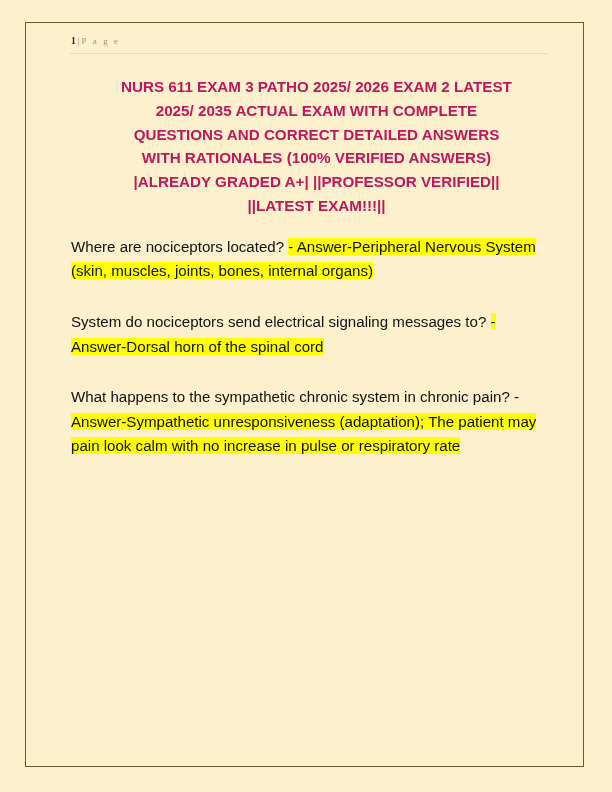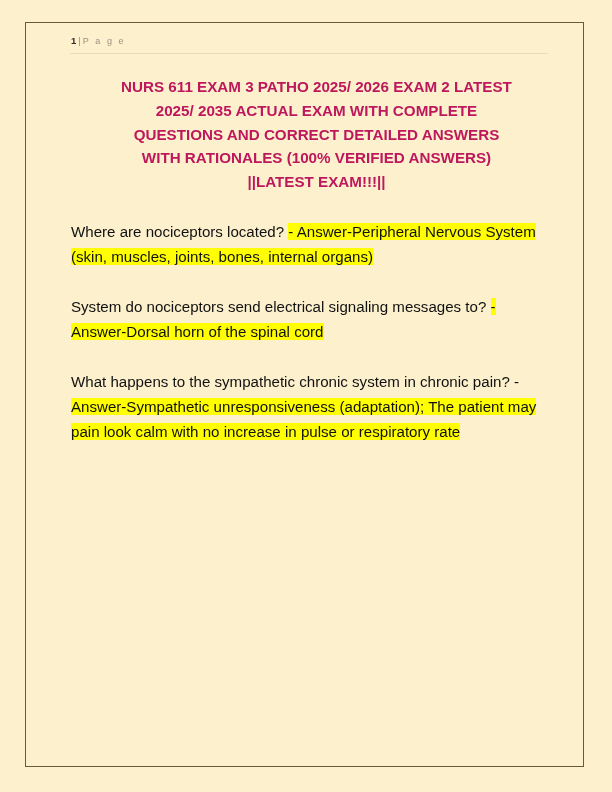--- a/index.html
+++ b/index.html
@@ -31,20 +31,21 @@
     top: 11px;
     right: 18px;
   }
 
   
   .header-line {
     font-size: 9px;
     line-height: 14px;
     white-space: nowrap;
     padding-left: 1px;
+    font-family: Liberation Serif, serif;
   }
   .header-num {
     font-weight: bold;
     color: #2b2b2b;
     font-size: 9.5px;
   }
   .header-sep {
     color: #8d8d8d;
     padding: 0 2px;
   }
@@ -69,21 +70,21 @@
     font-size: 15.2px;
     line-height: 23.8px;
     padding: 0 8px 0 6px;
   }
   .title-block div {
     white-space: nowrap;
   }
 
   
   .qa-list {
-    margin-top: 26px;
+    margin-top: 17px;
     padding-left: 1px;
   }
   .qa {
     font-size: 15.1px;
     line-height: 24.6px;
     color: #111111;
     margin-bottom: 26px;
     max-width: 470px;
     text-align: left;
   }
@@ -104,20 +105,21 @@
     <div class="header-line">
       <span class="header-num">1</span><span class="header-sep">|</span><span class="header-word">P a g e</span>
     </div>
     <div class="header-rule"></div>
 
     <div class="title-block">
       <div>NURS 611 EXAM 3 PATHO 2025/ 2026 EXAM 2 LATEST</div>
       <div>2025/ 2035 ACTUAL EXAM WITH COMPLETE</div>
       <div>QUESTIONS AND CORRECT DETAILED ANSWERS</div>
       <div>WITH RATIONALES (100% VERIFIED ANSWERS)</div>
+      <div>|ALREADY GRADED A+| ||PROFESSOR VERIFIED||</div>
       <div>||LATEST EXAM!!!||</div>
     </div>
 
     <div class="qa-list">
 
       <div class="qa"><span>Where are nociceptors located? </span><span class="hl">- Answer-Peripheral Nervous System (skin, muscles, joints, bones, internal organs)</span></div>
 
       <div class="qa"><span>System do nociceptors send electrical signaling messages to? </span><span class="hl">- Answer-Dorsal horn of the spinal cord</span></div>
 
       <div class="qa"><span>What happens to the sympathetic chronic system in chronic pain? - </span><span class="hl">Answer-Sympathetic unresponsiveness (adaptation); The patient may pain look calm with no increase in pulse or respiratory rate</span></div>

